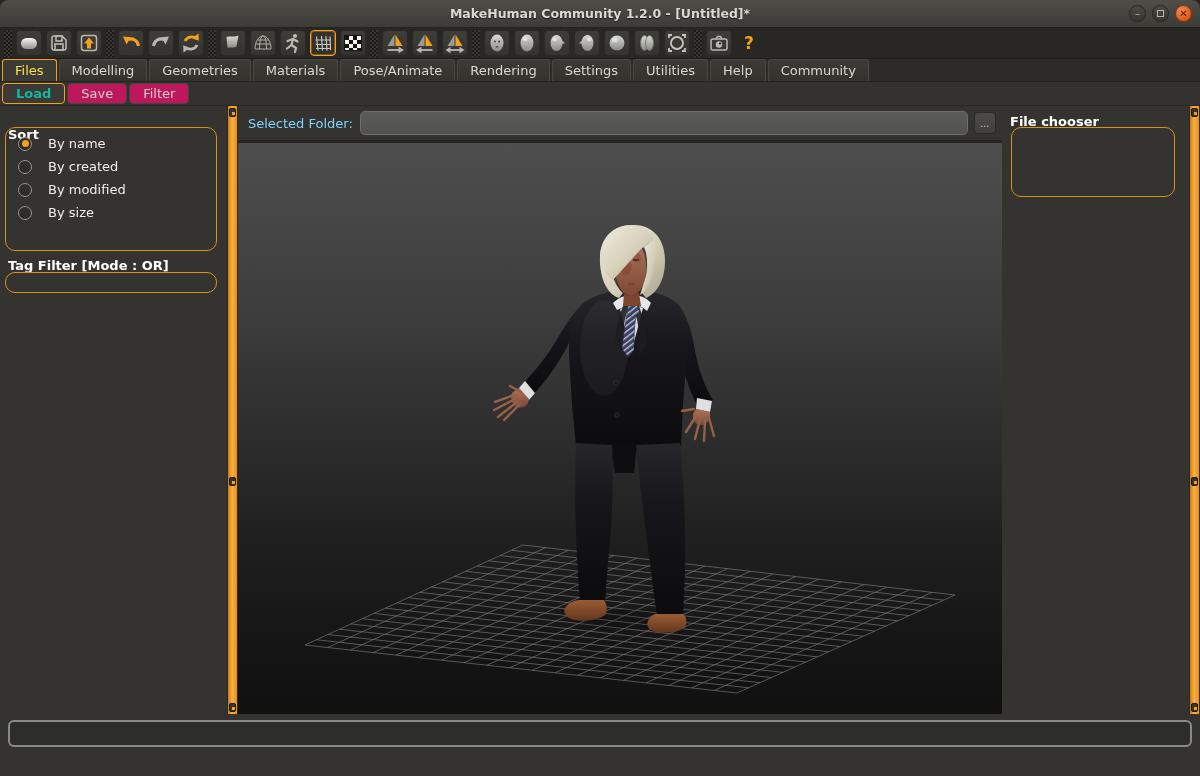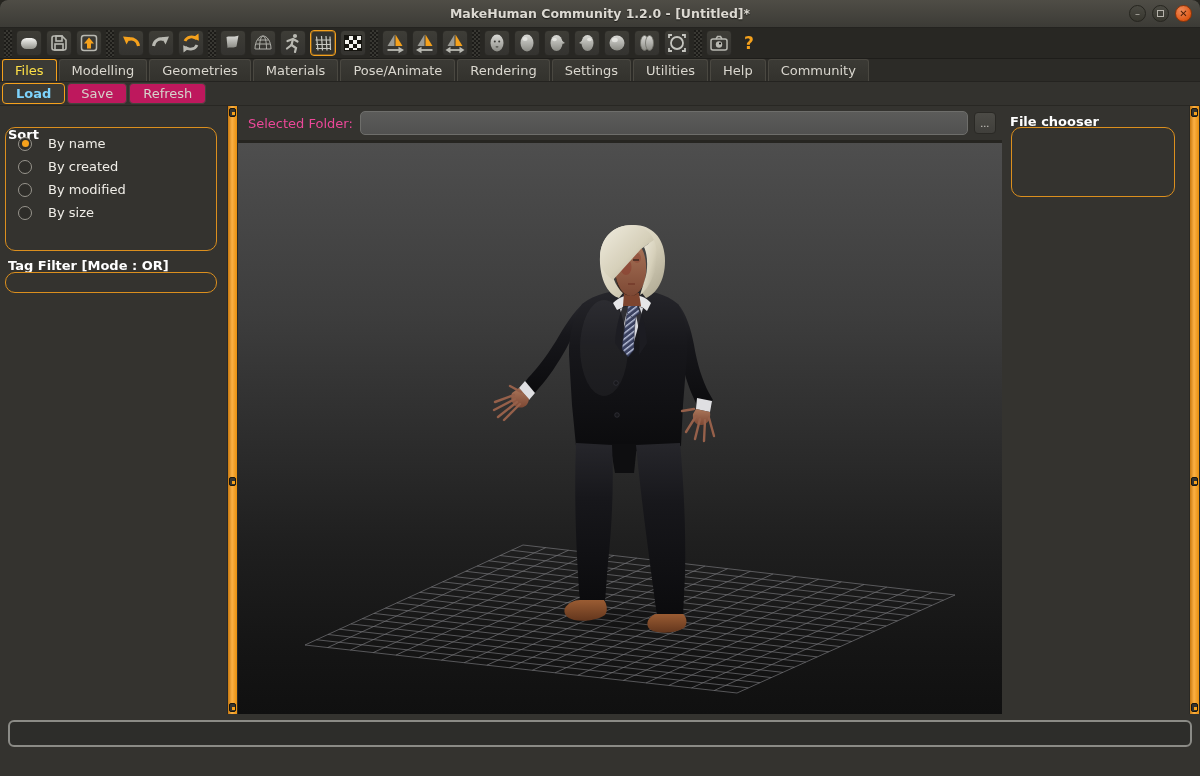--- a/index.html
+++ b/index.html
@@ -34,21 +34,21 @@
   .maintabs { position:absolute; left:0; top:59px; width:1200px; height:23px; background:#2c2b27;
     display:flex; align-items:flex-end; padding-left:2px; border-bottom:1px solid #242320; }
   .tab { height:22px; line-height:21px; padding:0 12px; margin-right:2px; font-size:13px; color:#dad7cf;
     background:linear-gradient(#3b3a35,#33322d); border:1px solid #4a4841; border-bottom:none;
     border-radius:3px 3px 0 0; white-space:nowrap; }
   .tab.active { border:1px solid #f5a11c; border-bottom:none; background:#3b3a35; color:#fde047; }
   .subtabs { position:absolute; left:0; top:82px; width:1200px; height:24px; background:#33322e;
     display:flex; align-items:center; padding-left:2px; border-bottom:1px solid #282723; }
   .stab { height:21px; line-height:20px; padding:0 13px; margin-right:2px; font-size:13px; color:#d6d3cb;
     background:#be185d; border:1px solid #45443d; border-radius:4px; }
-  .stab.active { border:1px solid #f5a11c; background:#3b3a35; color:#7dd3fc; font-weight:bold; }
+  .stab.active { border:1px solid #f5a11c; background:#3b3a35; color:#14b8a6; font-weight:bold; }
 
   
   .content { position:absolute; left:0; top:106px; width:1200px; height:670px; background:#34332f; }
 
   .left-panel { position:absolute; left:0; top:0; width:227px; height:608px; }
   .panel-title { font-size:13px; font-weight:bold; color:#ffffff; }
   .grpbox { position:relative; border:1px solid #db8f1e; border-radius:10px; }
 
   .refresh-btn { display:block; width:188px; margin:12px auto 4px auto; height:20px; line-height:18px;
     text-align:center; font-size:12px; color:#e8e6e0; background:linear-gradient(#585650,#454440);
@@ -61,21 +61,21 @@
   .radio-label { font-size:13px; color:#efede7; }
 
   .vsplit { position:absolute; top:0; width:11px; height:608px;
     background:linear-gradient(90deg,#c97a10,#fbb044 45%,#e8900f); border-left:1px solid #2a2925; border-right:1px solid #2a2925; }
   .vsplit .handle { position:absolute; left:1px; width:7px; height:9px; background:#353430;
     border:1px solid #17160f; border-radius:2px; }
   .vsplit .handle::after { content:""; position:absolute; left:2px; top:2.5px; width:3px; height:3px; background:#f5a11c; }
 
   .center { position:absolute; left:238px; top:0; width:764px; height:608px; }
   .folderbar { position:absolute; left:0; top:0; width:764px; height:34px; display:flex; align-items:center; }
-  .folder-label { font-size:13px; color:#ec4899; margin-left:10px; white-space:nowrap; }
+  .folder-label { font-size:13px; color:#7dd3fc; margin-left:10px; white-space:nowrap; }
   .folder-input { margin-left:7px; width:608px; height:24px; background:linear-gradient(#5c5c5a,#515150);
     border:1px solid #6e6e6b; border-radius:5px; color:#e8e8e8; font-size:12px; padding:0 6px; }
   .browse-btn { margin-left:6px; width:22px; height:22px; background:linear-gradient(#4c4b46,#403f3b);
     border:1px solid #2a2925; border-radius:4px; color:#cfcdc6; font-size:11px; line-height:18px; text-align:center; }
 
   .viewport { position:absolute; left:0; top:34px; width:764px; height:574px; border-top:3px solid #262521;
     background:linear-gradient(180deg,#4e4e4e 0%,#474747 12%,#3d3d3d 30%,#2e2e2e 50%,#1f1f1f 70%,#151515 88%,#101010 100%); }
   .viewport svg { position:absolute; left:0; top:0; }
 
   .right-panel { position:absolute; left:1002px; top:0; width:187px; height:608px; }
@@ -329,21 +329,21 @@
     <div class="tab">Rendering</div>
     <div class="tab">Settings</div>
     <div class="tab">Utilities</div>
     <div class="tab">Help</div>
     <div class="tab">Community</div>
   </div>
 
   <div class="subtabs">
     <div class="stab active">Load</div>
     <div class="stab">Save</div>
-    <div class="stab">Refresh</div>
+    <div class="stab">Filter</div>
   </div>
 
   <div class="content">
 
     <div class="left-panel">
       <div style="position:absolute;left:8px;top:21px;" class="panel-title">Sort</div>
       <div class="grpbox" style="position:absolute;left:5px;top:21px;width:212px;height:124px;">
         <div class="radio-row">
           <span class="radio on">
               <span class="dot"></span>

